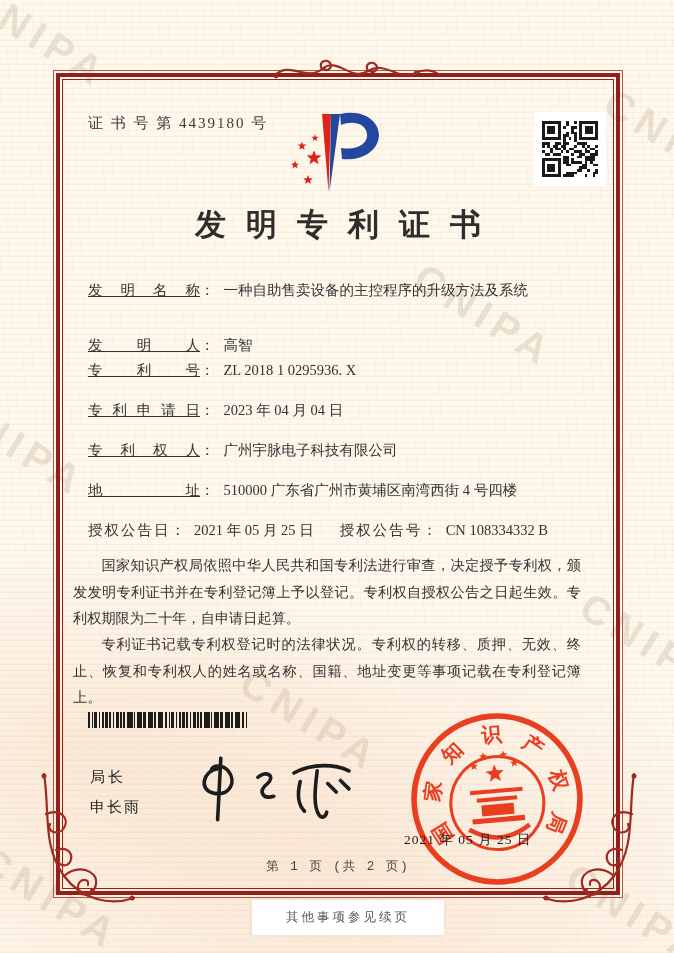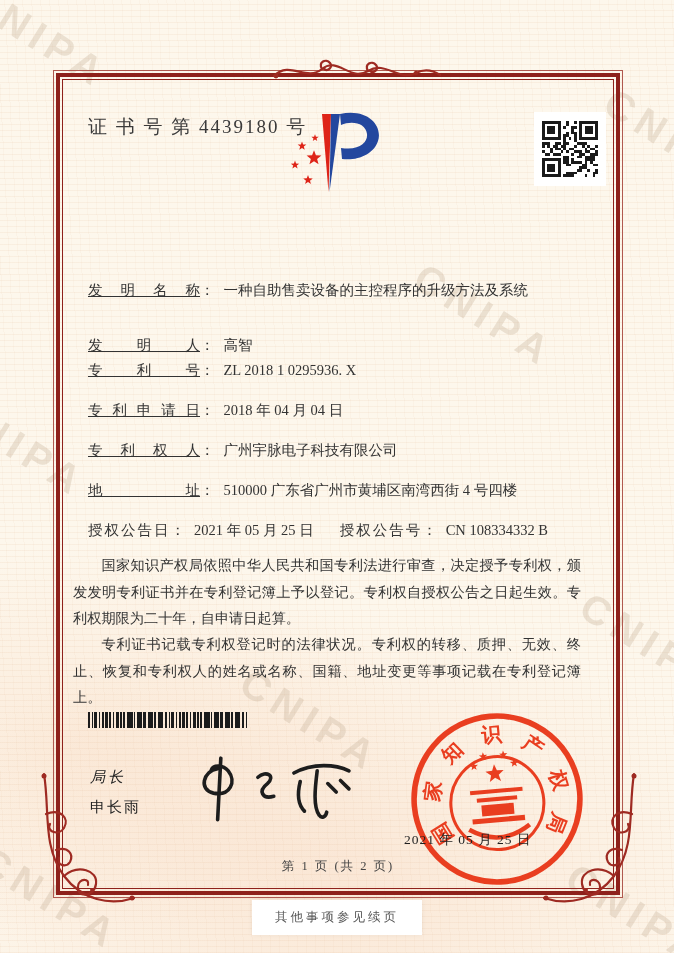--- a/index.html
+++ b/index.html
@@ -20,50 +20,50 @@
   .frame{position:absolute;left:56px;top:73px;width:564px;height:822px;z-index:2;
          border:4px solid #8e211b;box-sizing:border-box;outline:1px solid #b0594f;outline-offset:2px;}
   .frame::after{content:"";position:absolute;inset:2px;border:1px solid #8e211b;}
   .flourish{position:absolute;z-index:4;pointer-events:none;}
   .flourish path{fill:none;stroke:#9e2a22;stroke-width:2.2;stroke-linecap:round;}
   .flourish circle{fill:#9e2a22;}
   .fl-top{left:272px;top:54px;}
   .fl-bl{left:34px;top:772px;}
   .fl-br{left:540px;top:772px;transform:scaleX(-1);}
   .content{position:absolute;inset:0;z-index:3;}
-  .cert-no{position:absolute;left:88px;top:114px;font-size:19px;letter-spacing:2px;color:#3a3a3a;}
+  .cert-no{position:absolute;left:88px;top:114px;font-size:15px;letter-spacing:2px;color:#3a3a3a;}
   .logo{position:absolute;left:286px;top:106px;width:100px;height:92px;}
   .qr-box{position:absolute;left:534px;top:112px;width:72px;height:74px;background:#fff;
           display:flex;align-items:center;justify-content:center;}
   .qr-box svg{width:56px;height:56px;}
   .title{position:absolute;left:56px;top:204px;width:564px;text-align:center;font-size:31px;
          font-weight:bold;color:#2d2d2d;letter-spacing:20px;text-indent:20px;}
   .row{position:absolute;left:88px;font-size:14.5px;color:#333;white-space:nowrap;}
   .r0{top:281px}.r1{top:336px}.r2{top:361px}.r3{top:401px}.r4{top:441px}.r5{top:481px}.r6{top:521px}
   .flabel{display:inline-block;width:112px;text-align:justify;text-align-last:justify;vertical-align:top;text-decoration:underline;}
   .fvalue{margin-left:9px;margin-top:36px;}
   .flabel2{letter-spacing:2px;font-family:Liberation Mono, monospace;}
   .grp2{margin-left:26px;}
   .para{position:absolute;left:73px;width:508px;font-size:14.2px;line-height:26.5px;
         text-align:justify;text-indent:2em;color:#333;}
   .p1{top:552px;} .p2{top:631px;}
   .barcode{position:absolute;left:88px;top:712px;width:160px;height:16px;background:
     repeating-linear-gradient(90deg,#1c1c1c 0 2px,transparent 2px 4px,#1c1c1c 4px 5px,transparent 5px 7px),
     repeating-linear-gradient(90deg,#1c1c1c 0 1px,transparent 1px 6px,#1c1c1c 6px 9px,transparent 9px 11px);}
-  .sig-title{position:absolute;left:90px;top:768px;font-size:15px;color:#222;letter-spacing:3px;font-style:italic;}
+  .sig-title{position:absolute;left:90px;top:768px;font-size:15px;color:#222;letter-spacing:3px;}
   .sig-name{position:absolute;left:90px;top:798px;font-size:15px;color:#222;letter-spacing:2px;}
   .signature{position:absolute;left:188px;top:752px;width:180px;height:78px;}
   .signature path{fill:none;stroke:#1d1d1d;stroke-width:3.4;stroke-linecap:round;stroke-linejoin:round;}
   .seal{position:absolute;left:408px;top:710px;width:178px;height:178px;z-index:4;
         opacity:.93;mix-blend-mode:multiply;}
   .seal-date{position:absolute;left:404px;top:831px;width:170px;z-index:5;font-size:13.5px;
              color:#1f1f1f;letter-spacing:1px;white-space:nowrap;}
   .page-num{position:absolute;left:56px;top:858px;width:564px;text-align:center;font-size:12.5px;
-            color:#444;letter-spacing:2px;}
-  .note{position:absolute;left:252px;top:900px;width:170px;background:#fff;padding:9px 0;
+            color:#444;letter-spacing:2px;font-family:Liberation Mono, monospace;}
+  .note{position:absolute;left:252px;top:900px;width:192px;background:#fff;padding:9px 0;
         text-align:center;font-size:12.5px;color:#555;letter-spacing:3px;box-shadow:0 0 6px rgba(0,0,0,.05);}
 </style>
 </head>
 <body>
 
 <div class="page">
   <div class="texture"></div>
 
   <span class="wm wm1">CNIPA</span>
   <span class="wm wm2">CNIPA</span>
@@ -335,32 +335,33 @@
           <rect x="6" y="20" width="1" height="1" fill="#1a1a1a"></rect>
           <rect x="8" y="20" width="1" height="1" fill="#1a1a1a"></rect>
           <rect x="9" y="20" width="1" height="1" fill="#1a1a1a"></rect>
           <rect x="10" y="20" width="1" height="1" fill="#1a1a1a"></rect>
           <rect x="11" y="20" width="1" height="1" fill="#1a1a1a"></rect>
           <rect x="16" y="20" width="1" height="1" fill="#1a1a1a"></rect>
           <rect x="19" y="20" width="1" height="1" fill="#1a1a1a"></rect>
         </svg>
     </div>
 
+    <div class="title">发明专利证书</div>
 
     <div class="row r0">
       <span class="flabel">发明名称</span><span>：</span><span class="fvalue">一种自助售卖设备的主控程序的升级方法及系统</span>
     </div>
     <div class="row r1">
       <span class="flabel">发明人</span><span>：</span><span class="fvalue">高智</span>
     </div>
     <div class="row r2">
       <span class="flabel">专利号</span><span>：</span><span class="fvalue">ZL 2018 1 0295936. X</span>
     </div>
     <div class="row r3">
-      <span class="flabel">专利申请日</span><span>：</span><span class="fvalue">2018 年 04 月 04 日</span>
+      <span class="flabel">专利申请日</span><span>：</span><span class="fvalue">2023 年 04 月 04 日</span>
     </div>
     <div class="row r4">
       <span class="flabel">专利权人</span><span>：</span><span class="fvalue">广州宇脉电子科技有限公司</span>
     </div>
     <div class="row r5">
       <span class="flabel">地址</span><span>：</span><span class="fvalue">510000 广东省广州市黄埔区南湾西街 4 号四楼</span>
     </div>
     <div class="row r6">
       <span class="flabel2">授权公告日</span><span>：</span><span class="fvalue">2021 年 05 月 25 日</span><span class="flabel2 grp2">授权公告号</span><span>：</span><span class="fvalue">CN 108334332 B</span>
     </div>

